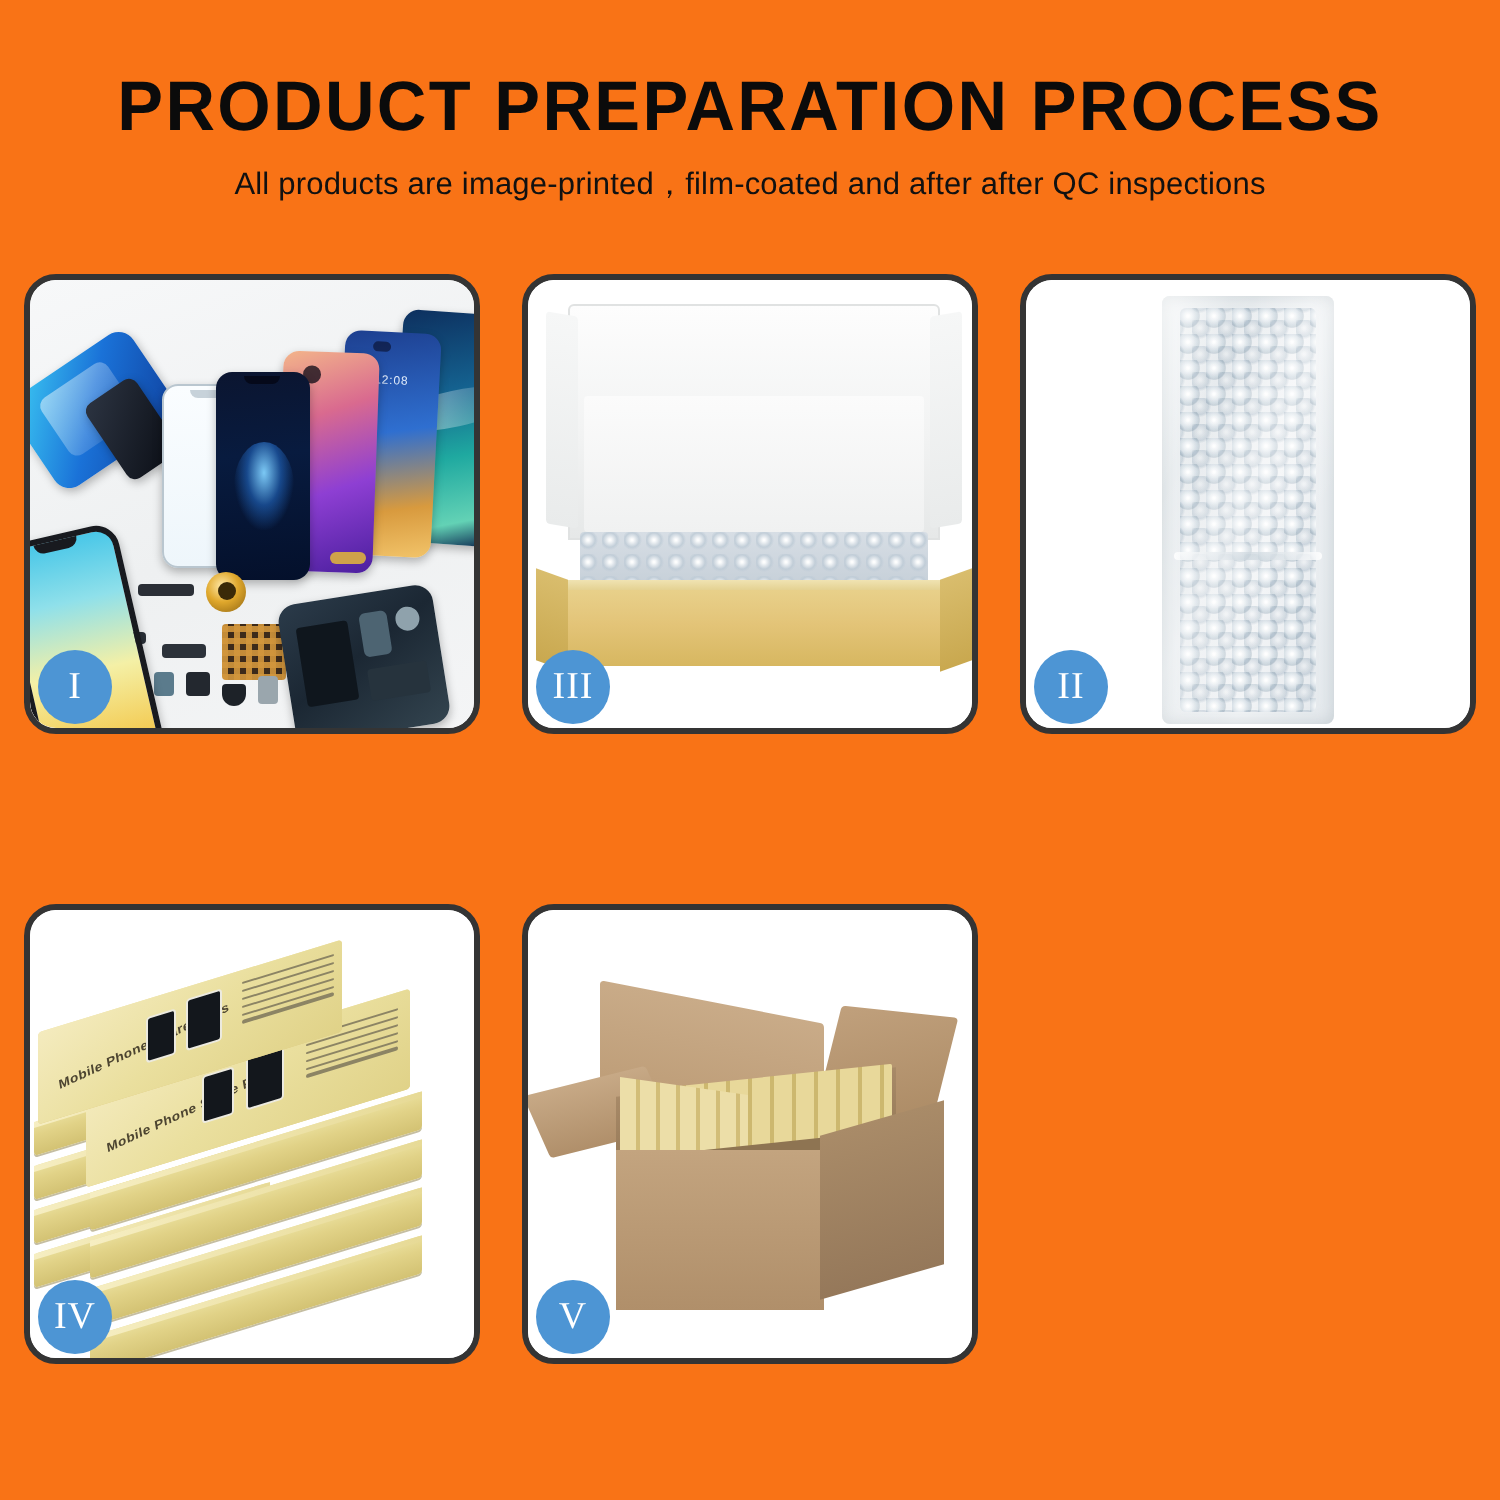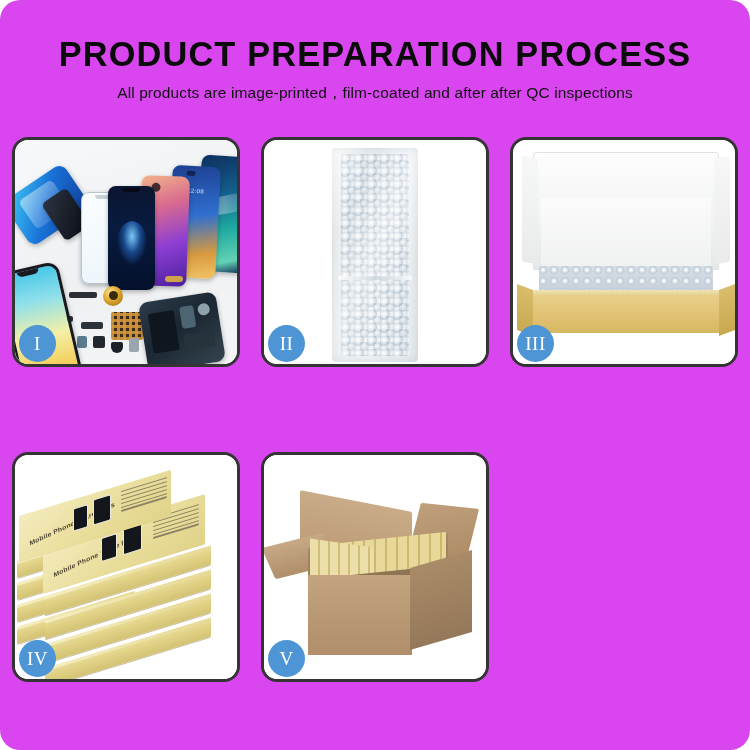--- a/index.html
+++ b/index.html
@@ -9,22 +9,21 @@
     height: 750px;
     background: #ffffff;
     font-family: "Liberation Sans", sans-serif;
     overflow: hidden;
   }
 
   .page {
     position: relative;
     width: 750px;
     height: 750px;
-    background: #d946ef;
-    border-radius: 20px;
+    background: #f97316;
   }
 
   
   .header {
     padding-top: 34px;
     text-align: center;
   }
 
   .title {
     font-family: "Liberation Sans", sans-serif;
@@ -522,39 +521,39 @@
           <div class="pt p-l"></div>
           <div class="pt p-m"></div>
           <div class="pt p-n"></div>
         </div>
 
         <div class="badge">I</div>
       </div>
     </div>
 
     <div class="panel">
+      <div class="panel-inner p3">
+        <div class="box3-lid"></div>
+        <div class="box3-foam"></div>
+        <div class="box3-fill"></div>
+        <div class="box3-rim"></div>
+        <div class="box3-base"></div>
+        <div class="badge">III</div>
+      </div>
+    </div>
+
+    <div class="panel">
       <div class="panel-inner p2">
         <div class="bag">
           <div class="bubbles"></div>
           <div class="bubbles2"></div>
           <div class="bag-seam"></div>
           <div class="bag-sheen"></div>
         </div>
         <div class="badge">II</div>
-      </div>
-    </div>
-
-    <div class="panel">
-      <div class="panel-inner p3">
-        <div class="box3-lid"></div>
-        <div class="box3-foam"></div>
-        <div class="box3-fill"></div>
-        <div class="box3-rim"></div>
-        <div class="box3-base"></div>
-        <div class="badge">III</div>
       </div>
     </div>
 
     <div class="panel">
       <div class="panel-inner p4">
         <div class="stack">
 
           <div class="slab" style="left:2px;  top:88px;  width:118px; height:17px; transform:skewY(-17deg); z-index:3;"></div>
           <div class="slab" style="left:2px;  top:110px; width:118px; height:17px; transform:skewY(-17deg); z-index:3;"></div>
           <div class="slab" style="left:2px;  top:132px; width:118px; height:17px; transform:skewY(-17deg); z-index:3;"></div>

